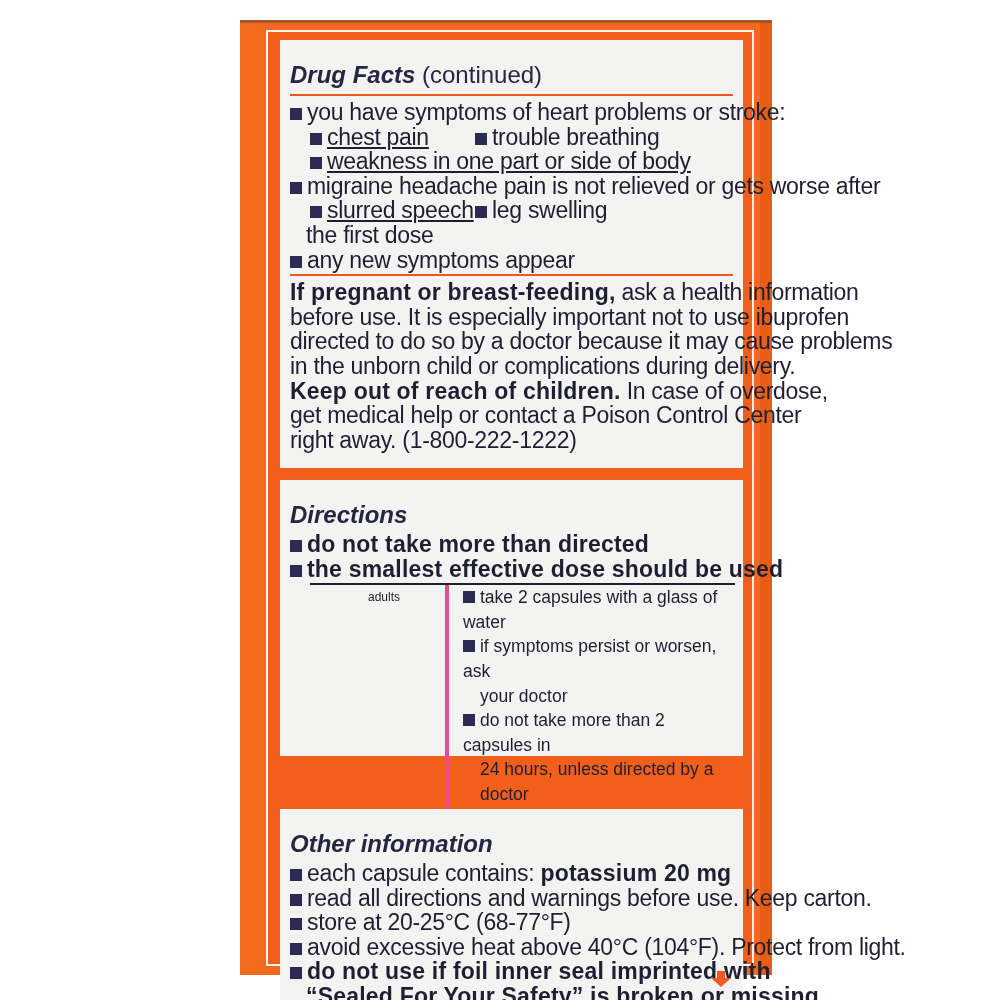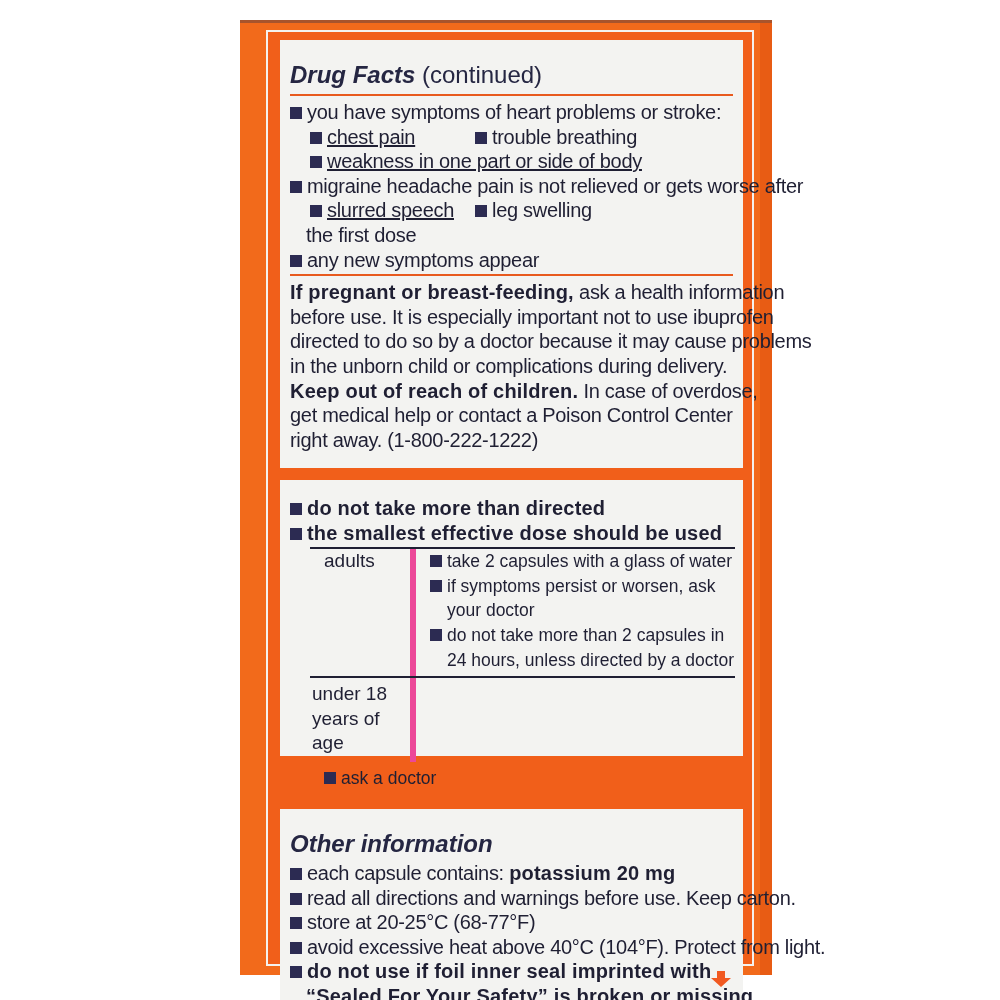--- a/index.html
+++ b/index.html
@@ -9,31 +9,31 @@
   .carton-edge{position:absolute;left:760px;top:23px;width:12px;height:952px;background:#e85c14;}
   .carton-top{position:absolute;left:240px;top:20px;width:532px;height:4px;background:#a8542c;}
   .white-frame{position:absolute;left:266px;top:30px;width:488px;height:936px;border:2px solid #f4f2ee;box-sizing:border-box;background:#f15f1a;}
   .panel{position:absolute;left:280px;width:463px;background:#f3f3f1;box-sizing:border-box;padding:16px 10px;}
   .p1{top:40px;height:428px;}
   .p2{top:480px;height:276px;}
   .p3{top:809px;height:196px;}
   .title{font-weight:bold;font-style:italic;font-size:24px;color:#252642;line-height:34px;margin:0;padding-top:2px;}
   .title .cont{font-weight:normal;font-style:normal;}
   .rule{border:0;border-top:2px solid #e85a1e;margin:2px 0 4px 0;}
-  .line{font-size:20px;line-height:24.6px;white-space:nowrap;letter-spacing:-0.3px;}
+  .line{font-size:23px;line-height:24.6px;white-space:nowrap;letter-spacing:-0.3px;}
   .b{display:inline-block;width:12px;height:12px;background:#2c2b52;margin-right:5px;vertical-align:0px;}
   .ind1{padding-left:20px;text-decoration:underline;}
   .ind-text{padding-left:16px;}
   .col2{display:inline-block;position:absolute;left:185px;}
   .rowline{position:relative;}
   .bold{font-weight:bold;letter-spacing:0.2px;}
   .dtable{position:relative;margin-left:20px;width:425px;border-top:2px solid #1f1f33;margin-top:2px;}
   .dtrow{display:flex;}
   .dtrow + .dtrow{border-top:2px solid #1f1f33;flex-direction:column;}
-  .dcell1{width:98px;padding-left:2px;border-right:6px solid #ec4899;font-size:19px;line-height:24.6px;}
+  .dcell1{width:98px;padding-left:2px;border-right:4px solid #ec4899;font-size:12px;line-height:24.6px;margin-left:44px;}
   .dcell2{padding-left:14px;font-size:17.5px;line-height:24.6px;}
 </style>
 </head>
 <body>
 
 <div class="carton-top"></div>
 <div class="carton"></div>
 <div class="carton-edge"></div>
 <div class="white-frame"></div>
 
@@ -60,20 +60,21 @@
   <div class="line"><span class="bold">If pregnant or breast-feeding,</span><span> ask a health information</span></div>
   <div class="line"><span>before use. It is especially important not to use ibuprofen</span></div>
   <div class="line"><span>directed to do so by a doctor because it may cause problems</span></div>
   <div class="line"><span>in the unborn child or complications during delivery.</span></div>
   <div class="line"><span class="bold">Keep out of reach of children.</span><span> In case of overdose,</span></div>
   <div class="line"><span>get medical help or contact a Poison Control Center</span></div>
   <div class="line"><span>right away. (1-800-222-1222)</span></div>
 </div>
 
 <div class="panel p2">
+  <div class="title">Directions</div>
   <div class="line bold"><span class="b"></span><span>do not take more than directed</span></div>
   <div class="line bold"><span class="b"></span><span>the smallest effective dose should be used</span></div>
   <div class="dtable">
     <div class="dtrow">
       <div class="dcell1" style="padding-left:14px;width:86px;"><span>adults</span></div>
       <div class="dcell2">
         <div><span class="b"></span><span>take 2 capsules with a glass of water</span></div>
         <div><span class="b"></span><span>if symptoms persist or worsen, ask</span></div>
         <div style="padding-left:17px;"><span>your doctor</span></div>
         <div><span class="b"></span><span>do not take more than 2 capsules in</span></div>

